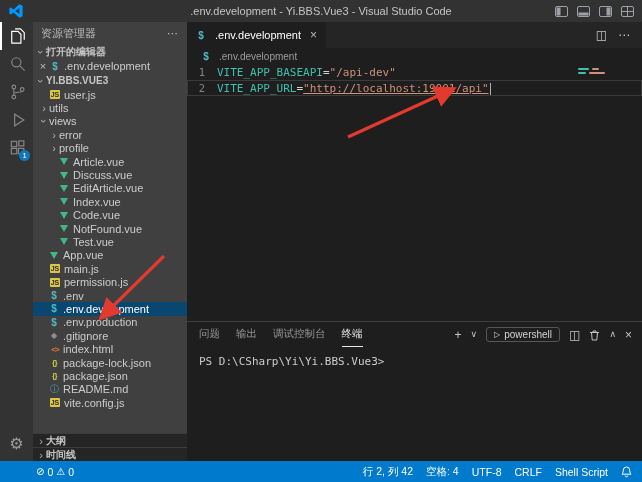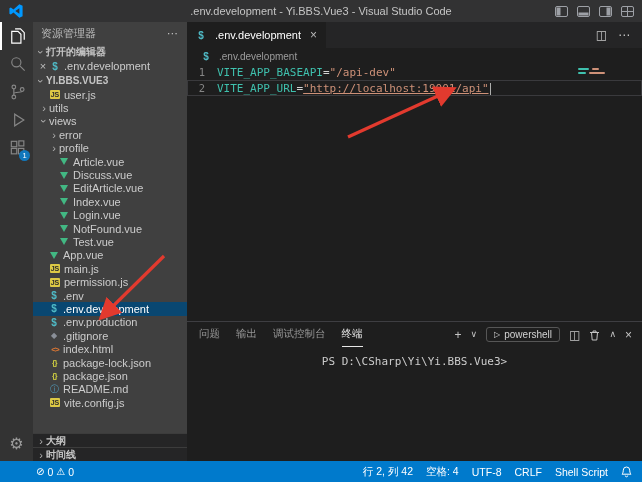--- a/index.html
+++ b/index.html
@@ -75,21 +75,21 @@
   .tok-str { color:#ce9178; }
   .tok-str.link { text-decoration:underline; }
   .caret { display:inline-block; width:1.5px; height:12px; background:#aeafad; vertical-align:middle; margin-left:1px; }
   .minimap { position:absolute; top:4px; right:18px; width:46px; }
   .mm-row { display:flex; gap:3px; margin-bottom:2px; }
   .mm { display:inline-block; height:2px; border-radius:1px; }
   .mm.k { background:#3fc1ae; } .mm.s { background:#ce9178; }
 
   
   .panel { position:absolute; top:321px; left:187px; right:0; height:140px; background:#1e1e1e;
-           border-top:1px solid #3e3e42;text-align:center; }
+           border-top:1px solid #3e3e42; }
   .panel-tabbar { height:25px; display:flex; align-items:stretch; padding:0 10px 0 12px; }
   .panel-tabs { display:flex; gap:16px; align-items:stretch; }
   .panel-tab { display:flex; align-items:center; font-size:10.5px; color:#969696; cursor:pointer;
                border-bottom:1px solid transparent; }
   .panel-tab.active { color:#e7e7e7; border-bottom-color:#e7e7e7; }
   .panel-actions { margin-left:auto; display:flex; align-items:center; gap:9px; color:#c5c5c5; }
   .pa { font-size:12px; cursor:pointer; line-height:1; }
   .pa.sm { font-size:9px; } .pa.xs { font-size:8px; }
   .shell-pill { display:flex; align-items:center; gap:4px; border:1px solid #565656; border-radius:3px;
                 padding:1px 7px; font-size:10px; color:#d3d3d3; cursor:pointer; }
@@ -229,21 +229,21 @@
         <div class="tree-row" style="padding-left: 26px;">
           <span class="fi ic-vue"></span>
           <span class="tree-label">EditArticle.vue</span>
         </div>
         <div class="tree-row" style="padding-left: 26px;">
           <span class="fi ic-vue"></span>
           <span class="tree-label">Index.vue</span>
         </div>
         <div class="tree-row" style="padding-left: 26px;">
           <span class="fi ic-vue"></span>
-          <span class="tree-label">Login.vue</span>
+          <span class="tree-label">Code.vue</span>
         </div>
         <div class="tree-row" style="padding-left: 26px;">
           <span class="fi ic-vue"></span>
           <span class="tree-label">NotFound.vue</span>
         </div>
         <div class="tree-row" style="padding-left: 26px;">
           <span class="fi ic-vue"></span>
           <span class="tree-label">Test.vue</span>
         </div>
         <div class="tree-row" style="padding-left: 16px;">

